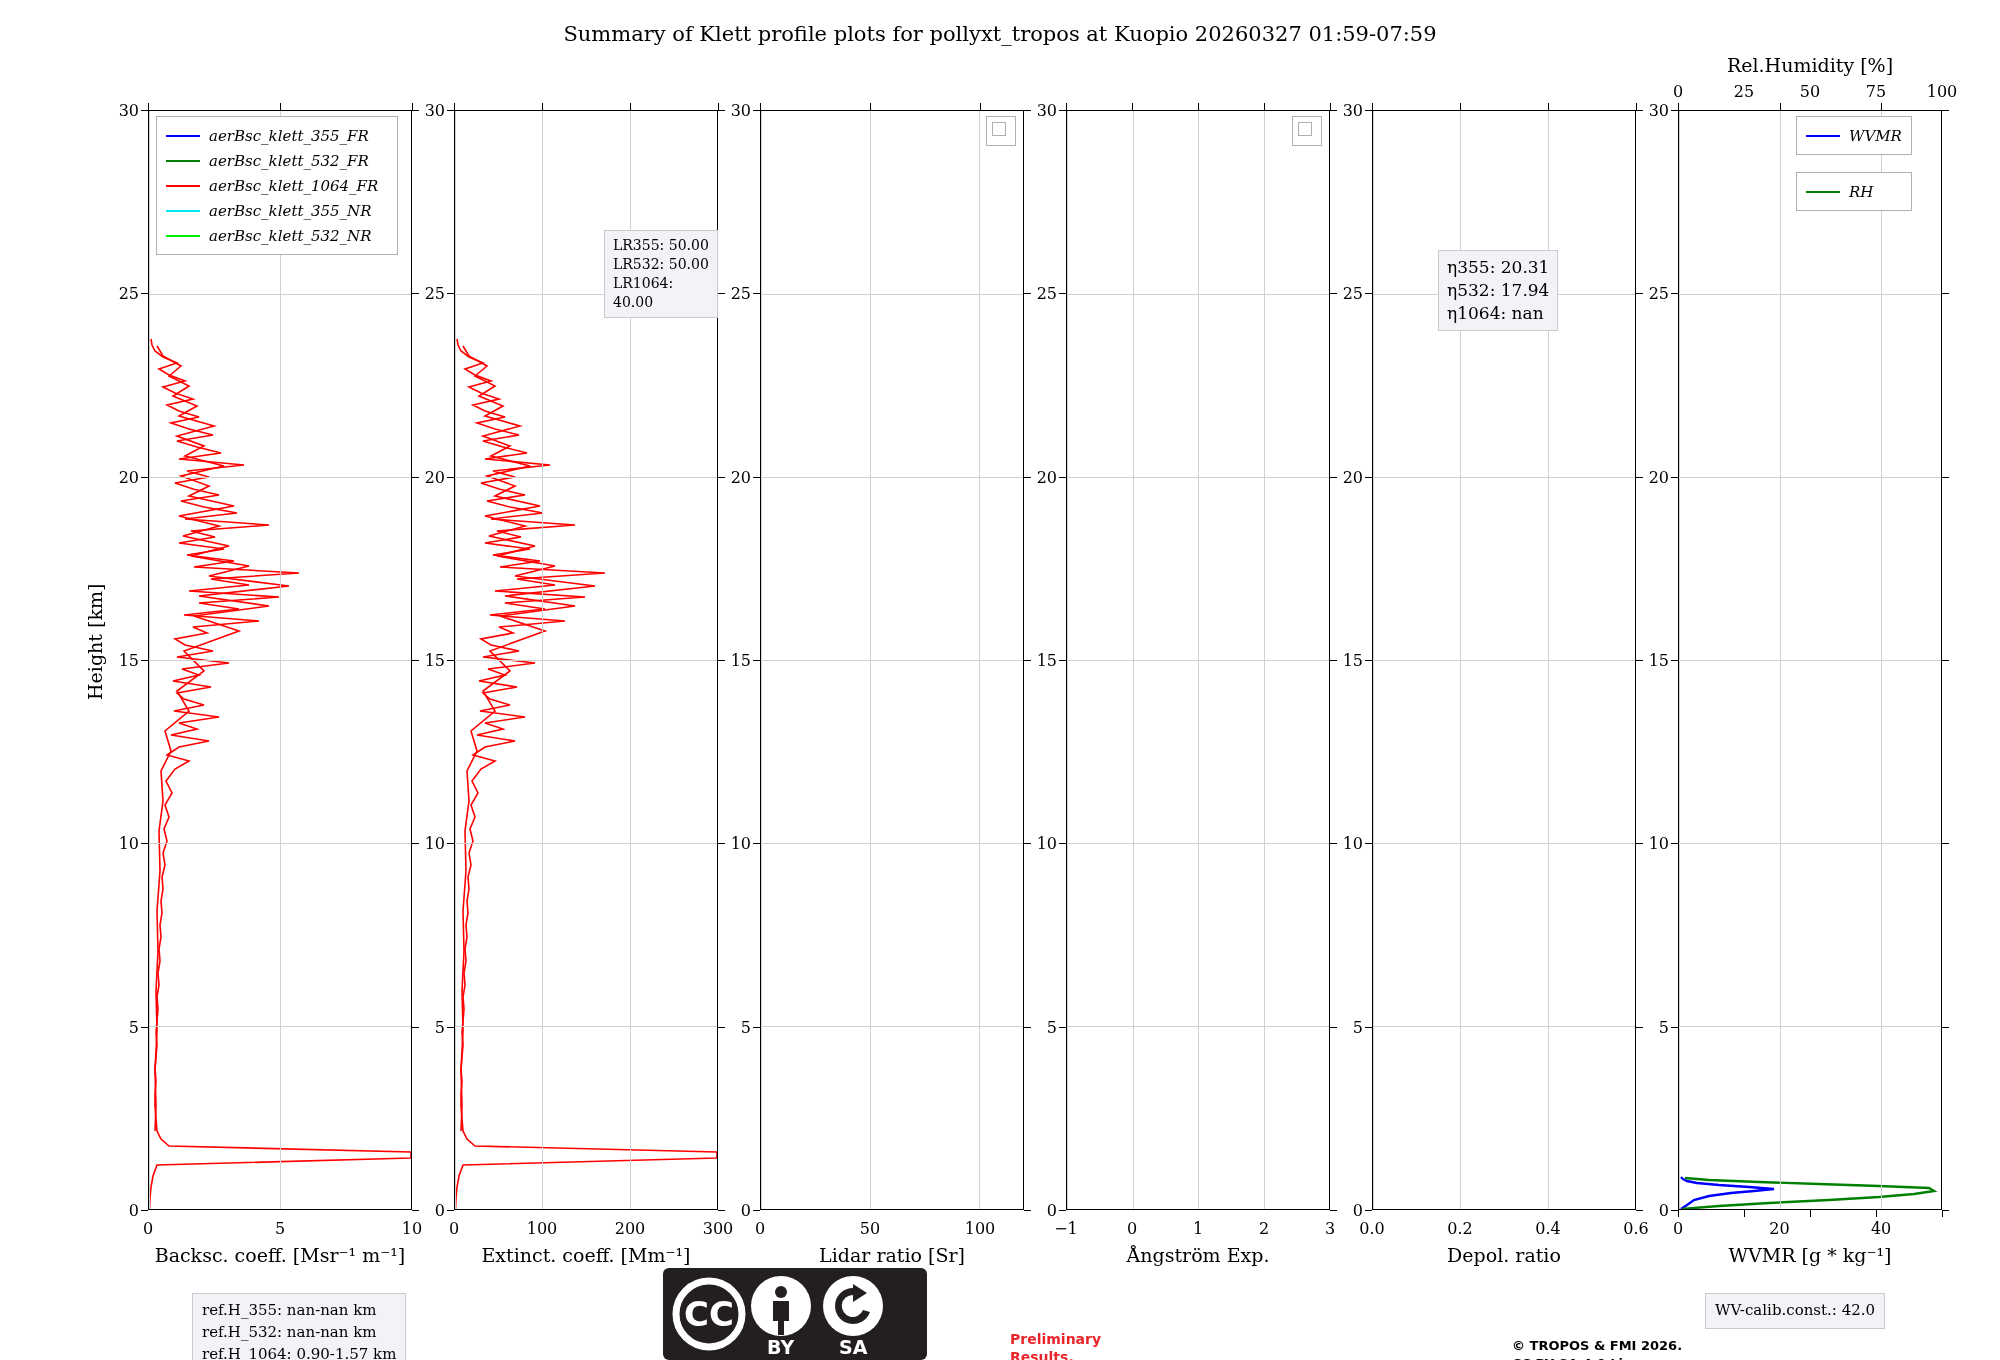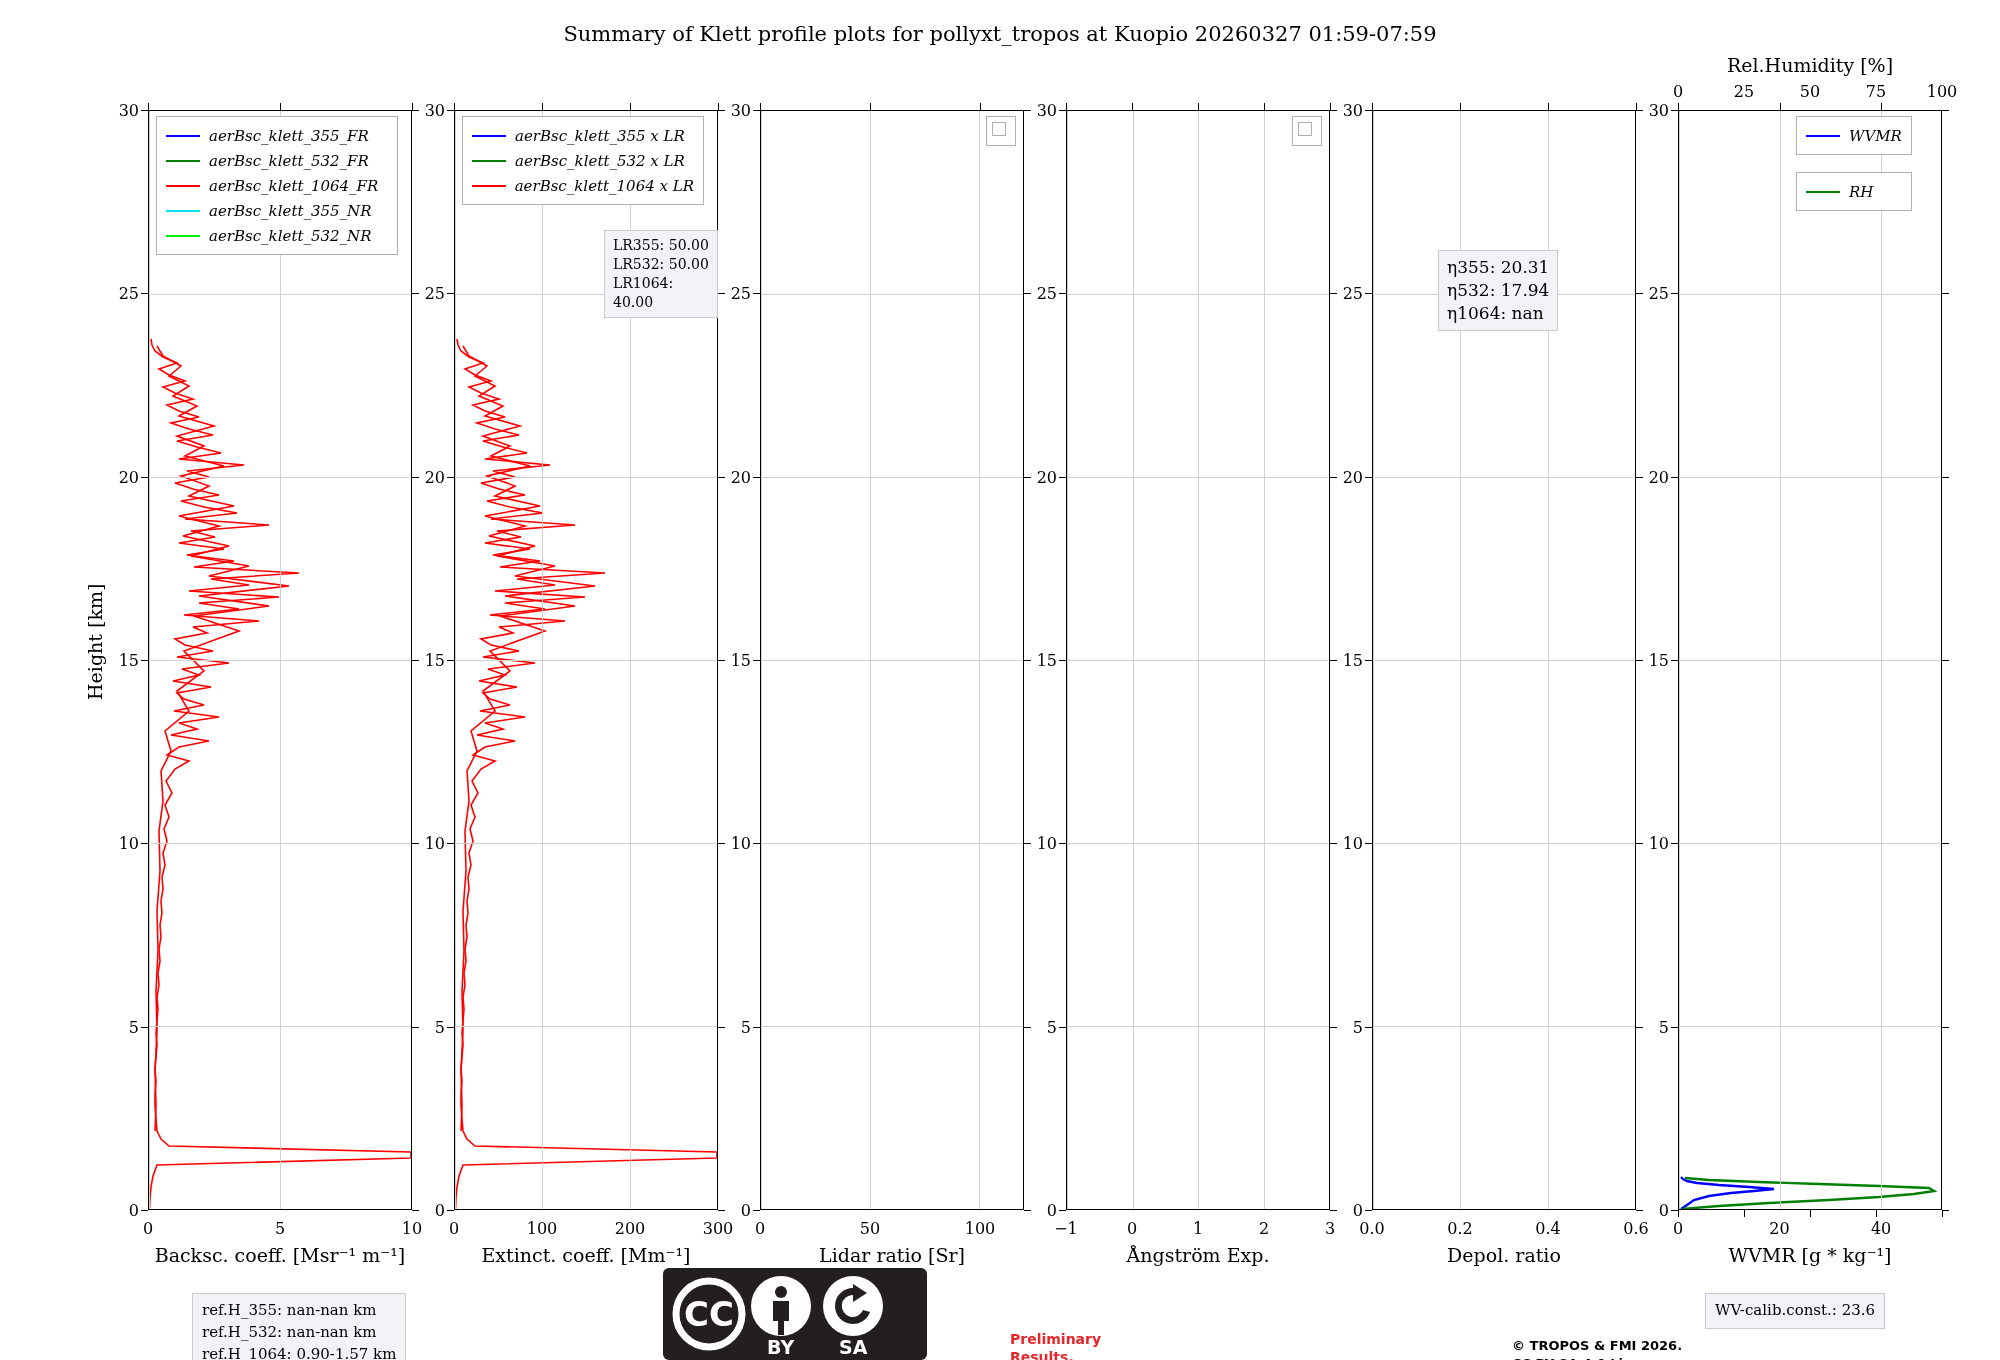--- a/index.html
+++ b/index.html
@@ -147,34 +147,20 @@
     <div class="ytickmark-r" style="top:0%"></div>
   <div class="xtick" style="left:0%">0</div>
     <div class="xtickmark" style="left:0%"></div>
   <div class="xtick" style="left:33.33%">100</div>
     <div class="xtickmark" style="left:33.33%"></div>
   <div class="xtick" style="left:66.67%">200</div>
     <div class="xtickmark" style="left:66.67%"></div>
   <div class="xtick" style="left:100%">300</div>
     <div class="xtickmark" style="left:100%"></div>
   <div class="xlabel">Extinct. coeff. [Mm⁻¹]</div>
-  <div class="legend" style="left:8px;top:6px;width:222px;">
-    <div class="row">
-        <span class="ln" style="border-color:#0000ff"></span>
-        <span>aerBsc_klett_355 x LR</span>
-      </div>
-    <div class="row">
-        <span class="ln" style="border-color:#008000"></span>
-        <span>aerBsc_klett_532 x LR</span>
-      </div>
-    <div class="row">
-        <span class="ln" style="border-color:#ff0000"></span>
-        <span>aerBsc_klett_1064 x LR</span>
-      </div>
-  </div>
   <div class="infobox" style="left:150px;top:120px;">
     <div>LR355: 50.00</div>
     <div>LR532: 50.00</div>
     <div>LR1064: 40.00</div>
   </div>
 </div>
 
 <div class="panel" style="left:760px;width:264px;">
   <div class="plotbox">
     <div class="gridline-h" style="top:100%"></div>
@@ -390,21 +376,21 @@
   </div>
 </div>
 
 <div class="footbox" style="left:192px;top:1293px;">
   <div>ref.H_355: nan-nan km</div>
   <div>ref.H_532: nan-nan km</div>
   <div>ref.H_1064: 0.90-1.57 km</div>
 </div>
 
 <div class="footbox" style="left:1705px;top:1293px;">
-  <div>WV-calib.const.: 23.6</div>
+  <div>WV-calib.const.: 42.0</div>
 </div>
 
 <div class="prelim" style="left:1010px;top:1330px;">
   <div>Preliminary</div>
   <div>Results.</div>
 </div>
 
 <div class="copy" style="left:1512px;top:1337px;">
   <div>© TROPOS &amp; FMI 2026.</div>
   <div>CC BY SA 4.0 License.</div>

